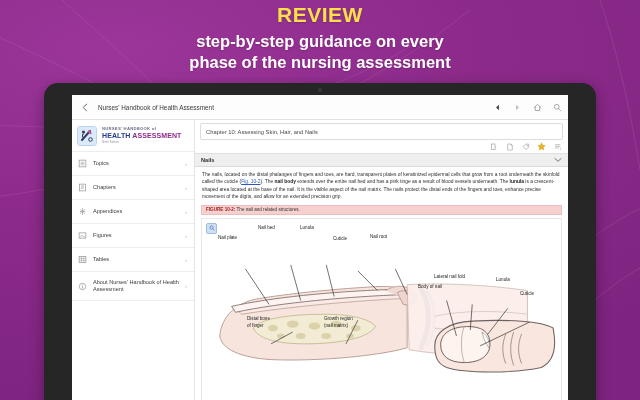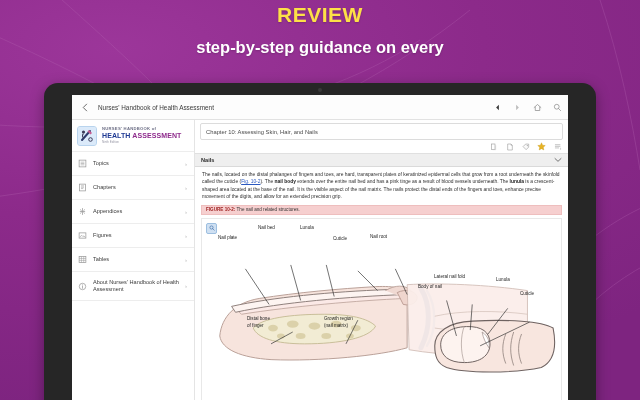--- a/index.html
+++ b/index.html
@@ -18,21 +18,21 @@
   
   .promo{position:absolute;top:4px;left:0;width:640px;text-align:center;z-index:5;}
   .promo .l1{
     color:#fde047;font-weight:bold;font-size:21px;letter-spacing:.5px;line-height:22px;
     text-shadow:0 1px 2px rgba(0,0,0,.18);
   }
   .promo .l2,.promo .l3{
     color:#ffffff;font-size:16.5px;line-height:21px;font-weight:bold;
     text-shadow:0 1px 2px rgba(0,0,0,.18);
   }
-  .promo .l2{margin-top:11px;}
+  .promo .l2{margin-top:5px;}
 
   
   .tablet{
     position:absolute;left:44px;top:83px;width:552px;height:340px;
     background:#262626;border-radius:14px 14px 6px 6px;
     box-shadow:0 4px 14px rgba(0,0,0,.35);
     overflow:hidden;
   }
   .tablet-inner{
     position:absolute;left:28px;top:12px;width:496px;height:330px;
@@ -107,20 +107,21 @@
       <path d="M470 400 C 520 300, 580 230, 660 200"></path>
       <path d="M520 400 C 560 320, 620 270, 680 250"></path>
       <path d="M600 0 C 620 60, 632 120, 640 170"></path>
     </g>
   </svg>
 </div>
 
 <div class="promo">
   <div class="l1">REVIEW</div>
   <div class="l2">step-by-step guidance on every</div>
+  <div class="l3">phase of the nursing assessment</div>
 </div>
 
 <div class="tablet">
   <div class="cam"></div>
   <div class="tablet-inner">
 
     <div class="appbar">
       <div class="back-arrow">
         <svg width="9" height="9" viewBox="0 0 12 12">
             <path d="M7.5 1.5 L3 6 L7.5 10.5" fill="none" stroke="#5a5a5a" stroke-width="1.2" stroke-linecap="round" stroke-linejoin="round"></path>

